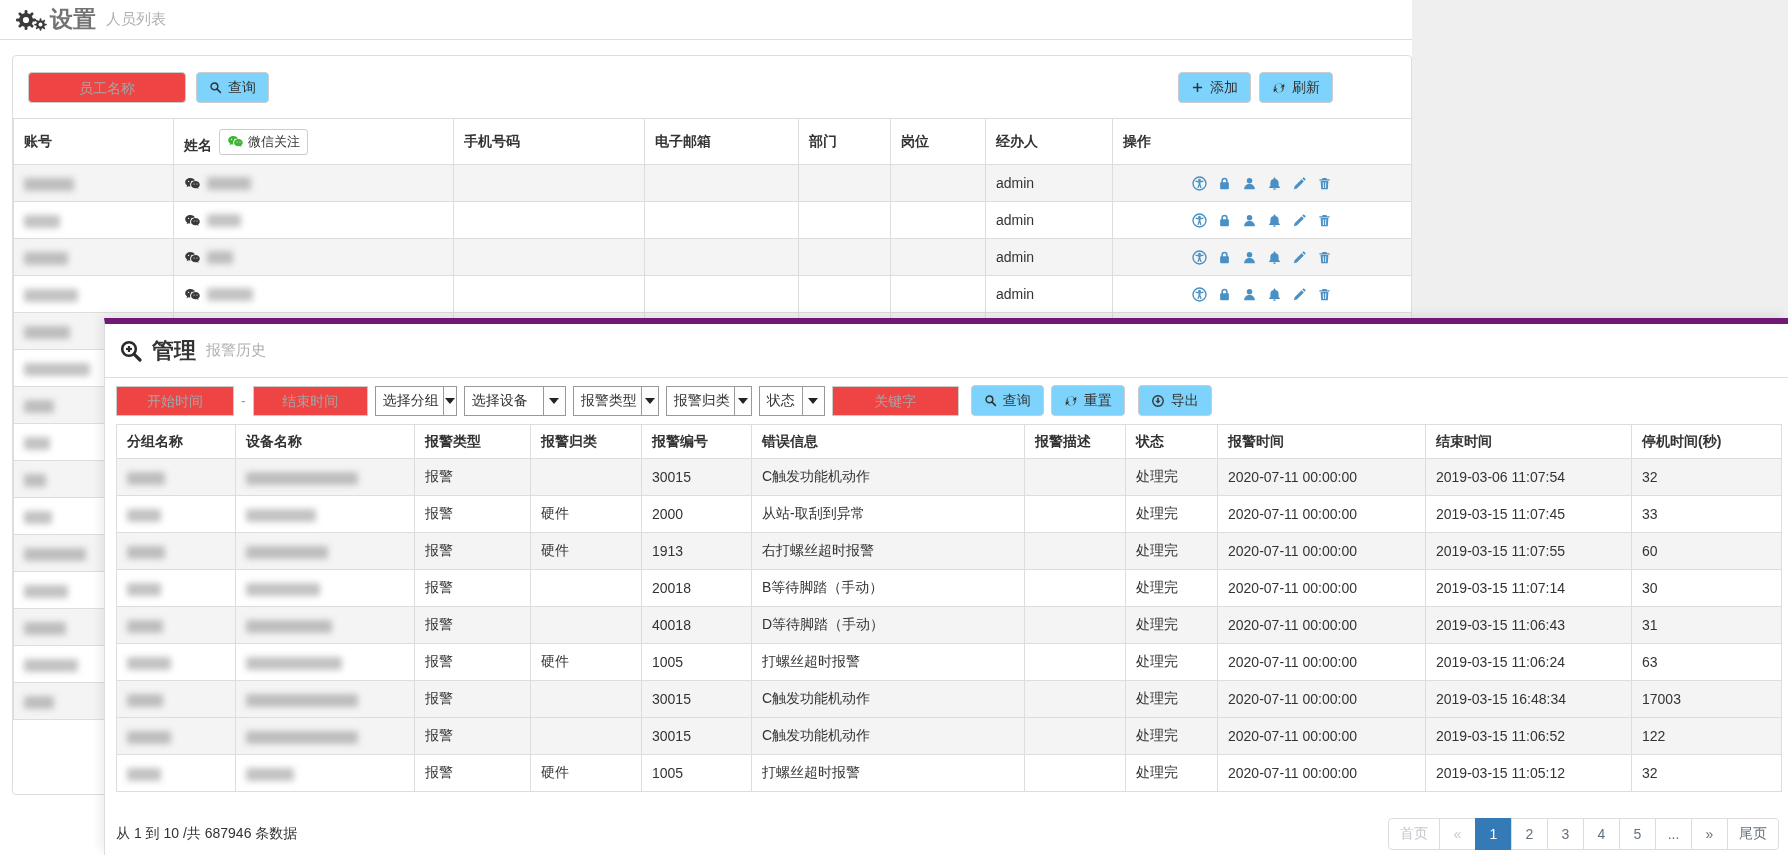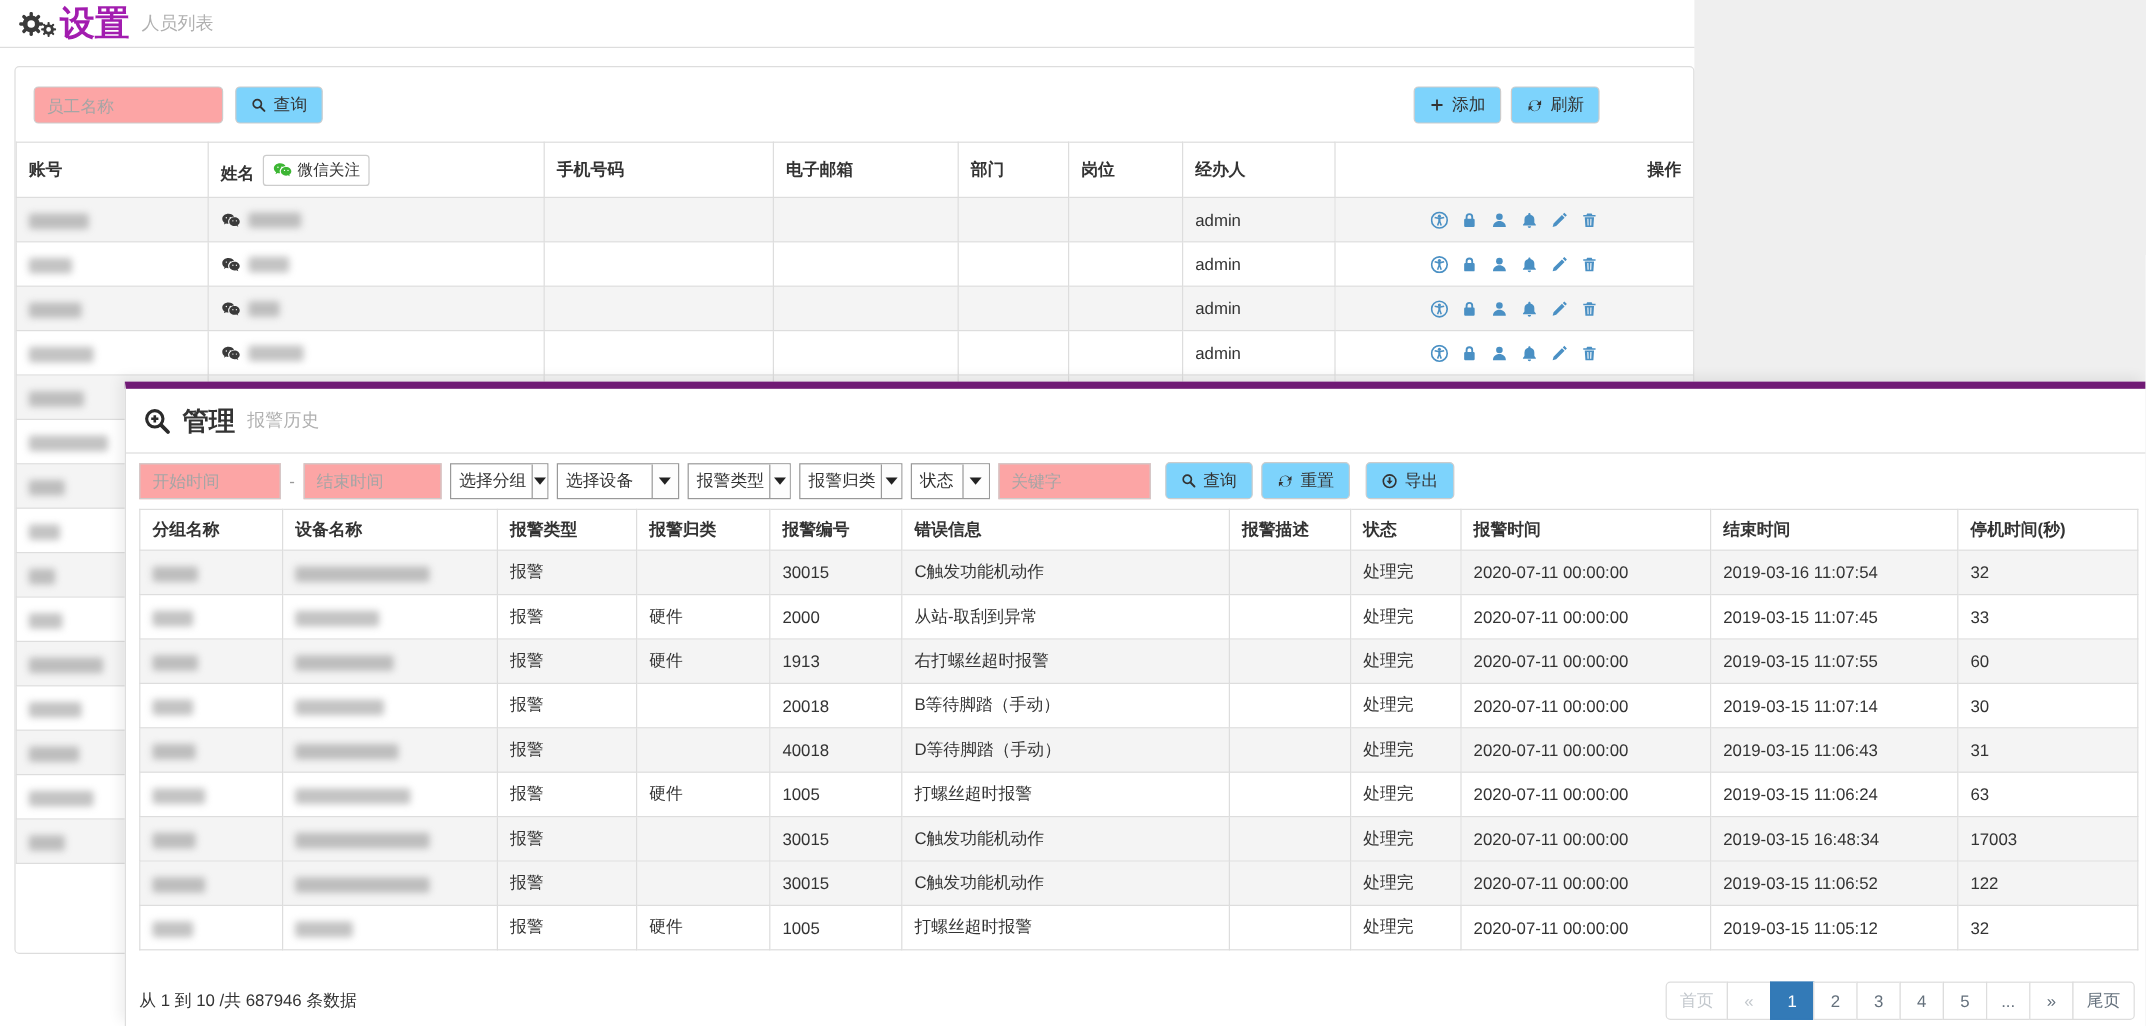--- a/index.html
+++ b/index.html
@@ -11,42 +11,42 @@
   svg.ic { display: inline-block; vertical-align: middle; }
   .blur { display: inline-block; height: 13px; border-radius: 2px;
           background: #878787; filter: blur(3px); opacity: .5; vertical-align: middle; }
 
   
   .panel1 { position: absolute; left: 0; top: 0; width: 1412px; height: 855px; background: #fff; }
   .p1-header { height: 40px; border-bottom: 1px solid #ddd; display: flex; align-items: center; padding: 0 14px; }
   .cogs { position: relative; width: 36px; height: 28px; color: #3a3a3a; }
   .cogs .big { position: absolute; left: 0; top: 2px; width: 24px; height: 24px; }
   .cogs .small { position: absolute; left: 19px; top: 11px; width: 15px; height: 15px; }
-  .p-title { font-size: 29px; font-weight: bold; color: #a21caf; }
+  .p-title { font-size: 23px; font-weight: bold; color: #737373; }
   .p-sub { font-size: 15px; color: #b0b0b0; margin-left: 10px; }
   .p1-box { position: absolute; left: 12px; top: 55px; width: 1400px; height: 740px;
             border: 1px solid #ddd; border-radius: 4px; background: #fff; overflow: hidden; }
   .p1-toolbar { display: flex; align-items: center; padding: 16px 16px 15px 15px; }
   input.txt { height: 31px; border: 1px solid #ccc; border-radius: 4px; padding: 0 10px;
-              font-size: 14px; color: #333; font-family: inherit; background: #fca5a5; }
+              font-size: 14px; color: #333; font-family: inherit; background: #ef4444; text-align: center; }
   input.txt::placeholder { color: #a5a5a5; opacity: 1; }
   .btn { display: inline-flex; align-items: center; justify-content: center; gap: 6px; height: 31px;
          padding: 0 12px; background: #7dd3fc; border: 1px solid #ccc; border-radius: 4px;
          font-size: 14px; color: #333; cursor: pointer; white-space: nowrap; font-family: inherit; }
   .btn svg { color: #333; }
   .p1-actions { margin-left: auto; margin-right: 62px; display: flex; gap: 8px; }
 
   table.grid { border-collapse: collapse; table-layout: fixed; width: 100%; }
   .grid th, .grid td { border: 1px solid #ddd; font-size: 14px; color: #333;
                        padding: 0 10px; white-space: nowrap; overflow: hidden; text-align: left; }
   .grid th { font-weight: bold; }
   #person-table th { height: 46px; }
   #person-table td { height: 37px; }
   #person-table tr.striped td { background: #f4f4f4; }
-  #person-table th.c-ops { text-align: right; margin-left: 12px; }
+  #person-table th.c-ops { text-align: left; margin-left: 12px; }
   .wx-badge { display: inline-flex; align-items: center; gap: 4px; border: 1px solid #ccc;
               border-radius: 3px; background: #fff; padding: 3px 7px; margin-left: 7px;
               font-size: 13px; font-weight: normal; color: #333; cursor: pointer; }
   .wx-green { color: #3db634; }
   .wx-dark { color: #3a3a3a; }
   .name-cell .blur { margin-left: 6px; }
   .ops-cell { display: flex; align-items: center; justify-content: center; gap: 10px; }
   .ops-cell svg { width: 15px; height: 15px; color: #4a90c4; cursor: pointer; }
 
   
@@ -819,21 +819,21 @@
           <tr class="striped">
             <td><span class="blur" style="width: 38px;"></span></td>
             <td><span class="blur" style="width: 112px;"></span></td>
             <td>报警</td>
             <td></td>
             <td>30015</td>
             <td>C触发功能机动作</td>
             <td></td>
             <td>处理完</td>
             <td>2020-07-11 00:00:00</td>
-            <td>2019-03-16 11:07:54</td>
+            <td>2019-03-06 11:07:54</td>
             <td>32</td>
           </tr>
           <tr>
             <td><span class="blur" style="width: 34px;"></span></td>
             <td><span class="blur" style="width: 70px;"></span></td>
             <td>报警</td>
             <td>硬件</td>
             <td>2000</td>
             <td>从站-取刮到异常</td>
             <td></td>

